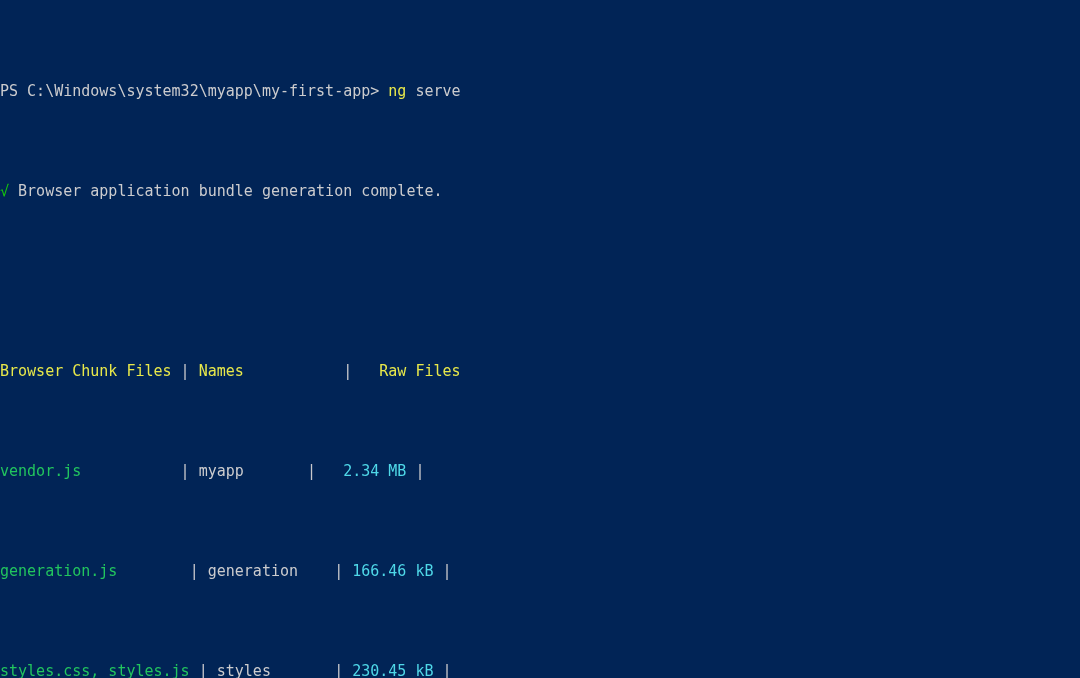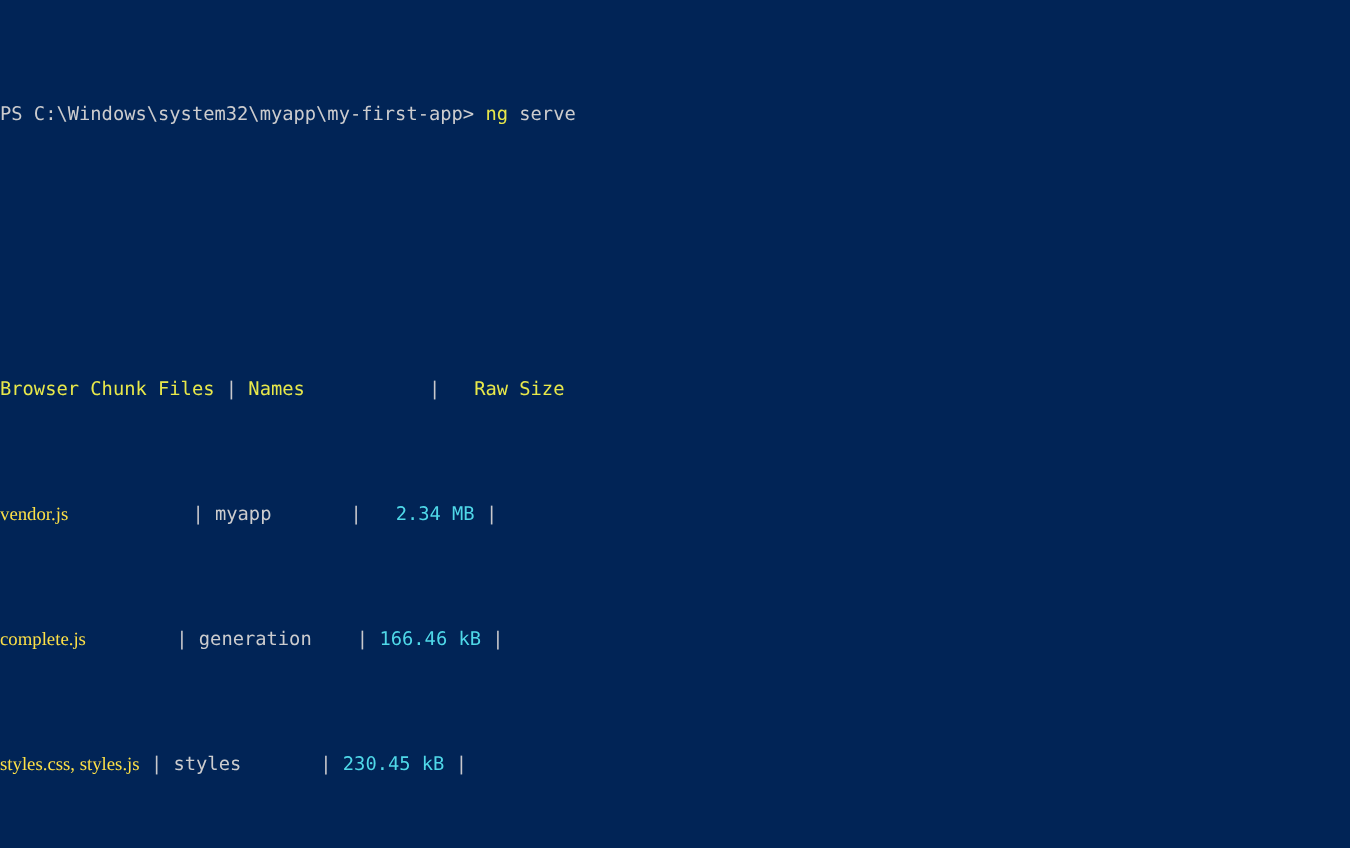--- a/index.html
+++ b/index.html
@@ -27,45 +27,46 @@
   .line {
     height: 20px;
     line-height: 20px;
     white-space: pre;
     font-size: 15px;
     letter-spacing: 0px;
   }
   .blank { height: 20px; }
   .white  { color: #ccccce; }
   .yellow-dk { color: #e8e84a; }
-  .green  { color: #fde047; font-family: Liberation Serif, serif; }
+  .green  { color: #22c55e; }
   .cyan   { color: #4fd8e8; text-align: right; }
   .pipe   { color: #c8c8cc; }
   .check  { color: #16c60c; }
 </style>
 </head>
 <body>
 
 <div class="console">
 
   
   <div class="line"><span class="white">PS</span><span class="white"> </span><span class="white">C:\Windows\system32\myapp\my-first-app&gt;</span><span class="white"> </span><span class="yellow-dk">ng</span><span class="white"> </span><span class="white">serve</span></div>
 
   
+  <div class="line"><span class="check">√</span><span class="white"> </span><span class="white">Browser application bundle generation complete.</span></div>
 
   <div class="blank"></div>
 
   
-  <div class="line"><span class="yellow-dk">Browser Chunk Files</span><span class="pipe"> | </span><span class="yellow-dk">Names</span><span class="pipe">           |   </span><span class="yellow-dk">Raw Size</span></div>
+  <div class="line"><span class="yellow-dk">Browser Chunk Files</span><span class="pipe"> | </span><span class="yellow-dk">Names</span><span class="pipe">           |   </span><span class="yellow-dk">Raw Files</span></div>
 
   
   <div class="line"><span class="green">vendor.js</span><span class="white">          </span><span class="pipe"> | </span><span class="white">myapp</span><span class="white">    </span><span class="pipe">   |   </span><span class="cyan">2.34 MB</span><span class="pipe"> |</span></div>
 
   
-  <div class="line"><span class="green">complete.js</span><span class="white">       </span><span class="pipe"> | </span><span class="white">generation</span><span class="white"> </span><span class="pipe">   | </span><span class="cyan">166.46 kB</span><span class="pipe"> |</span></div>
+  <div class="line"><span class="green">generation.js</span><span class="white">       </span><span class="pipe"> | </span><span class="white">generation</span><span class="white"> </span><span class="pipe">   | </span><span class="cyan">166.46 kB</span><span class="pipe"> |</span></div>
 
   
   <div class="line"><span class="green">styles.css, styles.js</span><span class="pipe"> | </span><span class="white">styles</span><span class="white">    </span><span class="pipe">   | </span><span class="cyan">230.45 kB</span><span class="pipe"> |</span></div>
 
   
   
 
   
   
 

